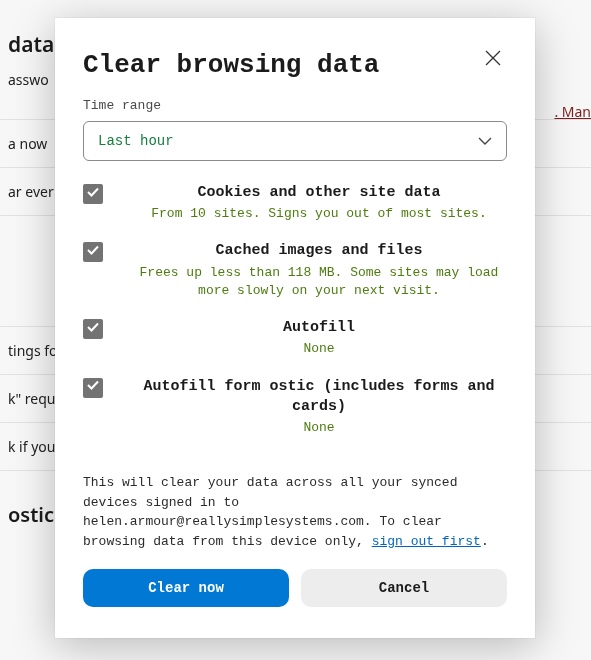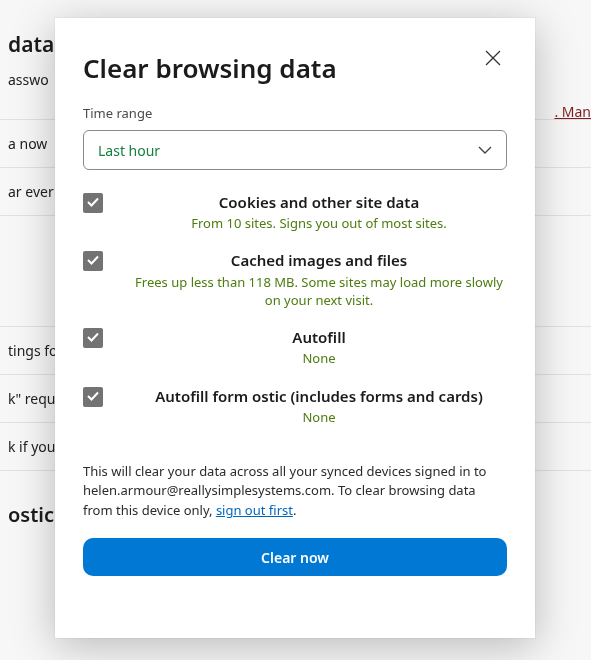--- a/index.html
+++ b/index.html
@@ -45,21 +45,21 @@
     font-size: 14px;
     white-space: nowrap;
   }
   .bg-heading2 {
     font-size: 20px; font-weight: 600;
     padding: 30px 0 0 0;
     white-space: nowrap;
   }
   
   .overlay {
-    position: absolute; inset: 0;
+    position: absolute; inset: 0; font-family: Liberation Mono, monospace;
   }
   .modal {
     position: absolute;
     left: 55px; top: 18px;
     width: 480px; height: 620px;
     background: #fff;
     box-shadow: 0 8px 40px rgba(0,0,0,0.25), 0 0 0 1px rgba(0,0,0,0.03);
     padding: 26px 28px 24px 28px;
     display: flex;
     flex-direction: column;
@@ -274,15 +274,16 @@
         </div>
       </div>
     </div>
 
     <div class="footer-note">
       <span>This will clear your data across all your synced devices signed in to helen.armour@reallysimplesystems.com. To clear browsing data from this device only, </span><a>sign out first</a><span>.</span>
     </div>
 
     <div class="btn-row">
       <div class="btn btn-primary">Clear now</div>
+      <div class="btn btn-secondary">Cancel</div>
     </div>
   </div>
 </div>
 
 </body></html>

